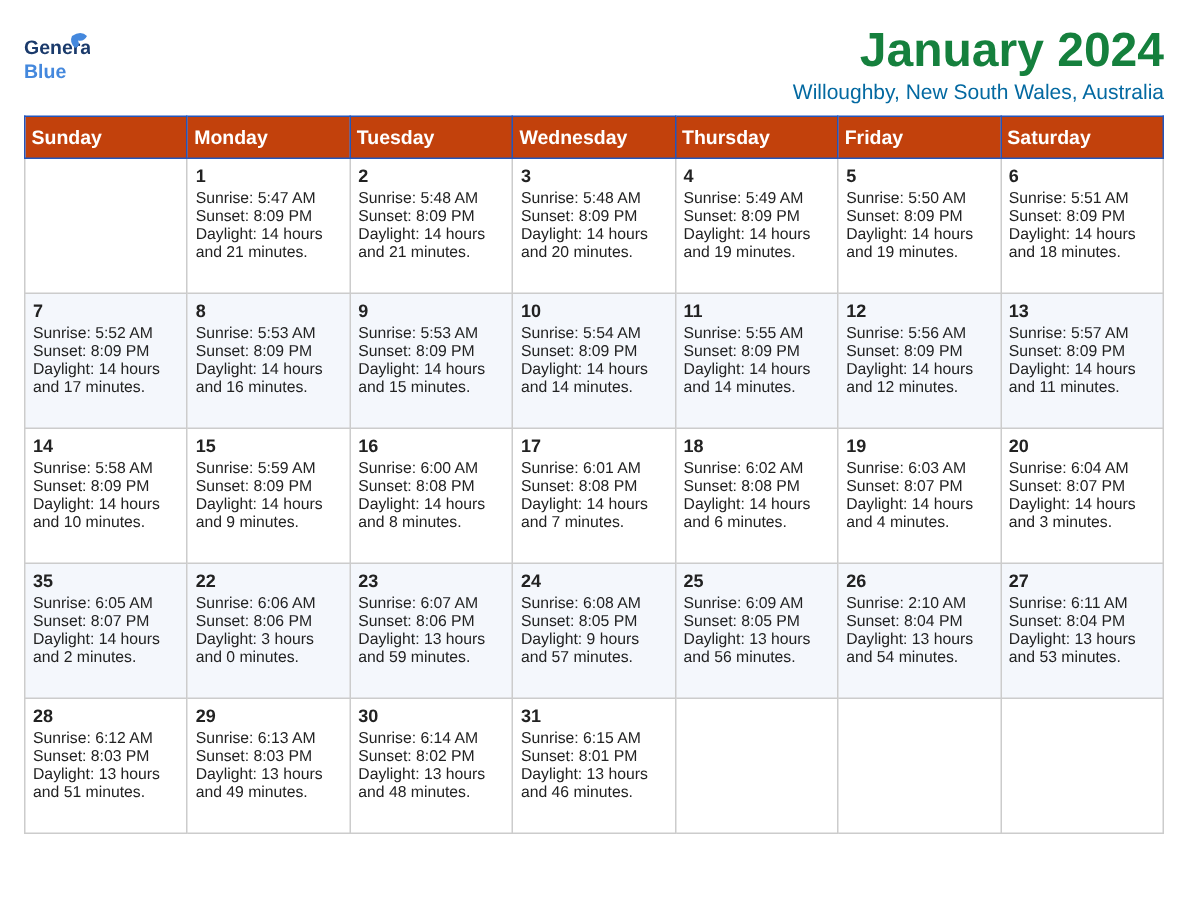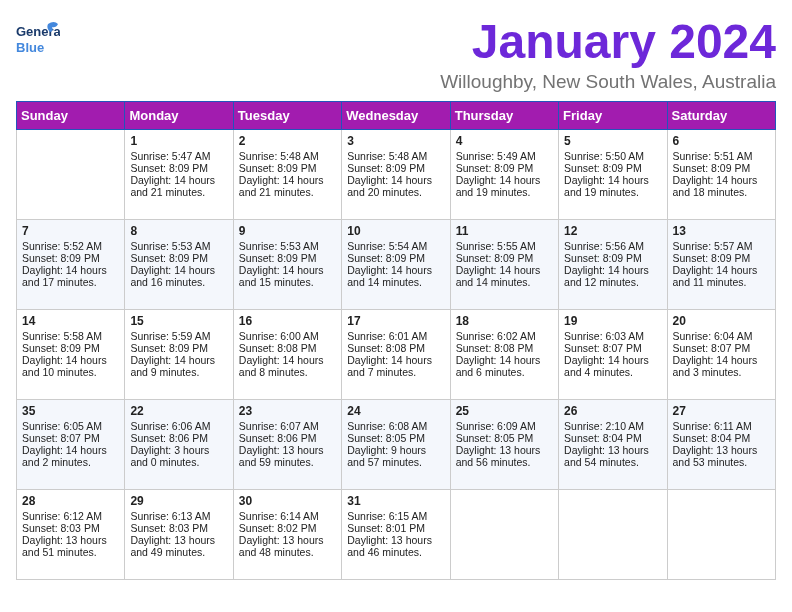--- a/index.html
+++ b/index.html
@@ -26,38 +26,38 @@
     .logo-icon {
       width: 44px;
       height: 44px;
       margin-right: 4px;
       position: relative;
     }
     .title-area {
       text-align: right;
     }
     .month-title {
-      font-size: 48px;
+      font-size: 32px;
       font-weight: bold;
-      color: #6d28d9;
+      color: #15803d;
       line-height: 1.1;
       text-align: right;
     }
     .location {
-      font-size: 19px;
-      color: #737373;
+      font-size: 14px;
+      color: #0369a1;
       margin-top: 2px;
     }
     table {
       width: 100%;
       border-collapse: collapse;
       table-layout: fixed;
     }
     thead th {
-      background-color: #a21caf;
+      background-color: #c2410c;
       color: #fff;
       padding: 6px 4px;
       font-size: 13px;
       font-weight: bold;
       text-align: left;
       border: 1px solid #2255bb;
     }
     td {
       border: 1px solid #ccc;
       vertical-align: top;

